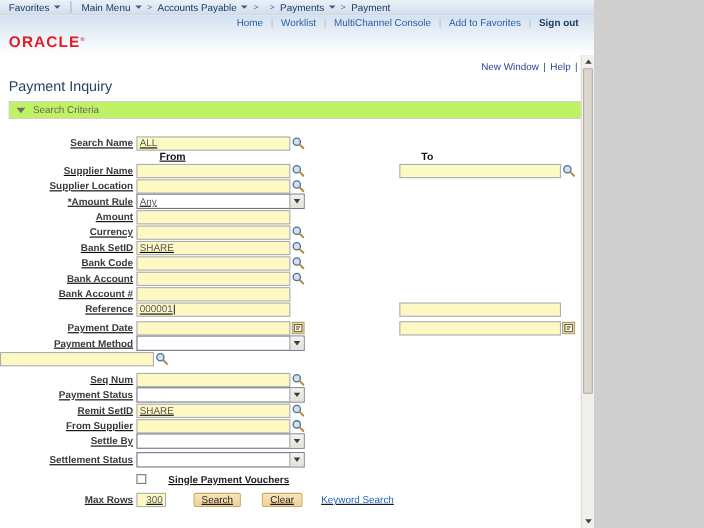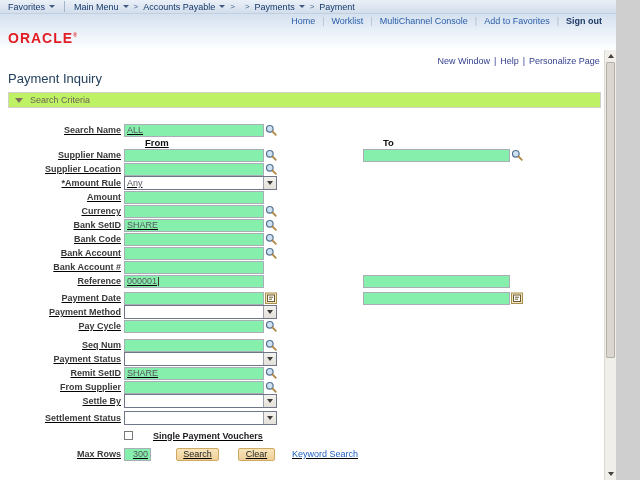--- a/index.html
+++ b/index.html
@@ -1,17 +1,17 @@
 <!DOCTYPE html>
 <html><head>
 <meta charset="utf-8">
 <style>
   * { margin:0; padding:0; box-sizing:border-box; }
   body { background:#cfcfcf; font-family:"Liberation Sans", sans-serif; }
-  .screen { width:616px; height:480px; position:relative; background:#fff; overflow:hidden; }
+  .screen { width:540px; height:480px; position:relative; background:#fff; overflow:hidden; }
 
   
   .crumbbar { height:14px; background:linear-gradient(#eaf0f7,#d3deec); border-bottom:1px solid #c2cfdf;
               display:flex; align-items:center; font-size:9px; color:#16386b; padding-left:8px; }
   .crumb { display:flex; align-items:center; cursor:pointer; }
   .dd { width:0; height:0; border-left:3px solid transparent; border-right:3px solid transparent;
         border-top:3px solid #3f5a80; margin-left:4px; }
   .crumb-bar-sep { width:1px; height:11px; background:#a4b4c9; margin:0 9px; }
   .chev { color:#44618c; margin:0 5px; font-size:8px; }
 
@@ -34,21 +34,21 @@
   .ptitle { margin:5px 0 0 8px; font-size:13px; color:#25415f; height:15px; }
   .critbar { margin:6px 27px 0 8px; height:16px; background:#bef264; border:1px solid #d2cfc9;
              display:flex; align-items:center; padding-left:6px; font-size:9px; color:#6e6456; }
   .crit-tri { width:0; height:0; border-left:4px solid transparent; border-right:4px solid transparent;
               border-top:5px solid #7c6f5c; margin-right:7px; }
 
   
   .form { margin-top:15px; font-size:9px;text-decoration:underline; }
   .row { position:relative; display:flex; align-items:center; height:14px; }
   .lbl { width:124px; text-align:right; padding-right:3px; font-weight:bold; color:#3a3a3a; flex:none; }
-  .tbox { height:13px; border:1px solid #a8adb8; background:#86efac; display:flex; align-items:center;
+  .tbox { height:13px; border:1px solid #a8adb8; background:#fef9c3; display:flex; align-items:center;
           padding:0 2px; color:#55555e; overflow:hidden; }
   .w140 { width:140px; }
   .wto  { width:147px; }
   .w27  { width:27px; justify-content:flex-end; }
   .caret { width:1px; height:9px; background:#333; margin-left:1px; flex:none; }
   .sbox { width:153px; height:14px; border:1px solid #6e7687; background:#fff; display:flex; align-items:stretch; }
   .sbox .val { flex:1; display:flex; align-items:center; padding:0 2px; color:#55555e; }
   .sarrow { width:13px; background:linear-gradient(#f4f2ee,#e4e1da); border-left:1px solid #9aa0aa;
             display:flex; align-items:center; justify-content:center; }
   .stri { width:0; height:0; border-left:3px solid transparent; border-right:3px solid transparent;
@@ -329,21 +329,20 @@
         <div class="lbl">Payment Method</div>
         <div class="sbox">
           <span class="val"></span>
           <span class="sarrow">
               <span class="stri"></span>
             </span>
         </div>
       </div>
 
       <div class="row">
-        <div class="lbl">Pay Cycle</div>
         <div class="tbox w140">
             <span></span>
           </div>
         <span class="icon">
           <svg width="12" height="12" viewBox="0 0 12 12">
               <circle cx="4.8" cy="4.8" r="3.3" fill="#cfe2f3" stroke="#50708f" stroke-width="1.2"></circle>
               <line x1="7.5" y1="7.5" x2="10.8" y2="10.8" stroke="#b08948" stroke-width="1.8" stroke-linecap="round"></line>
             </svg>
         </span>
       </div>

